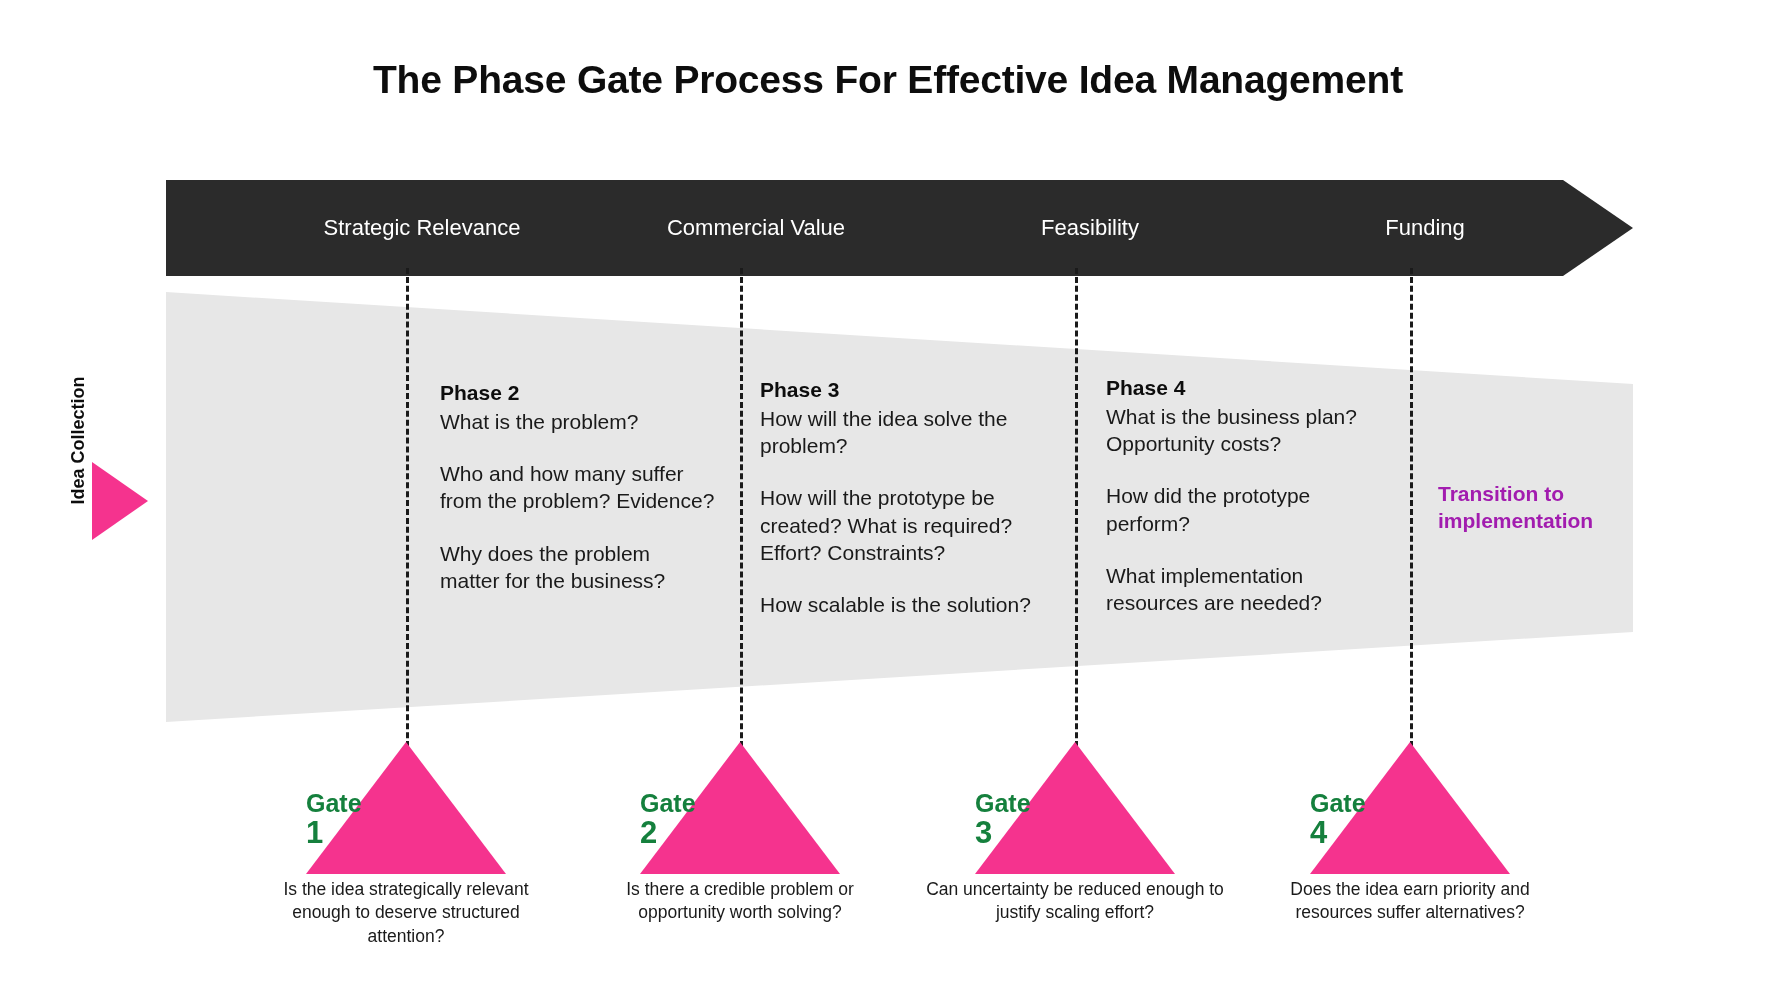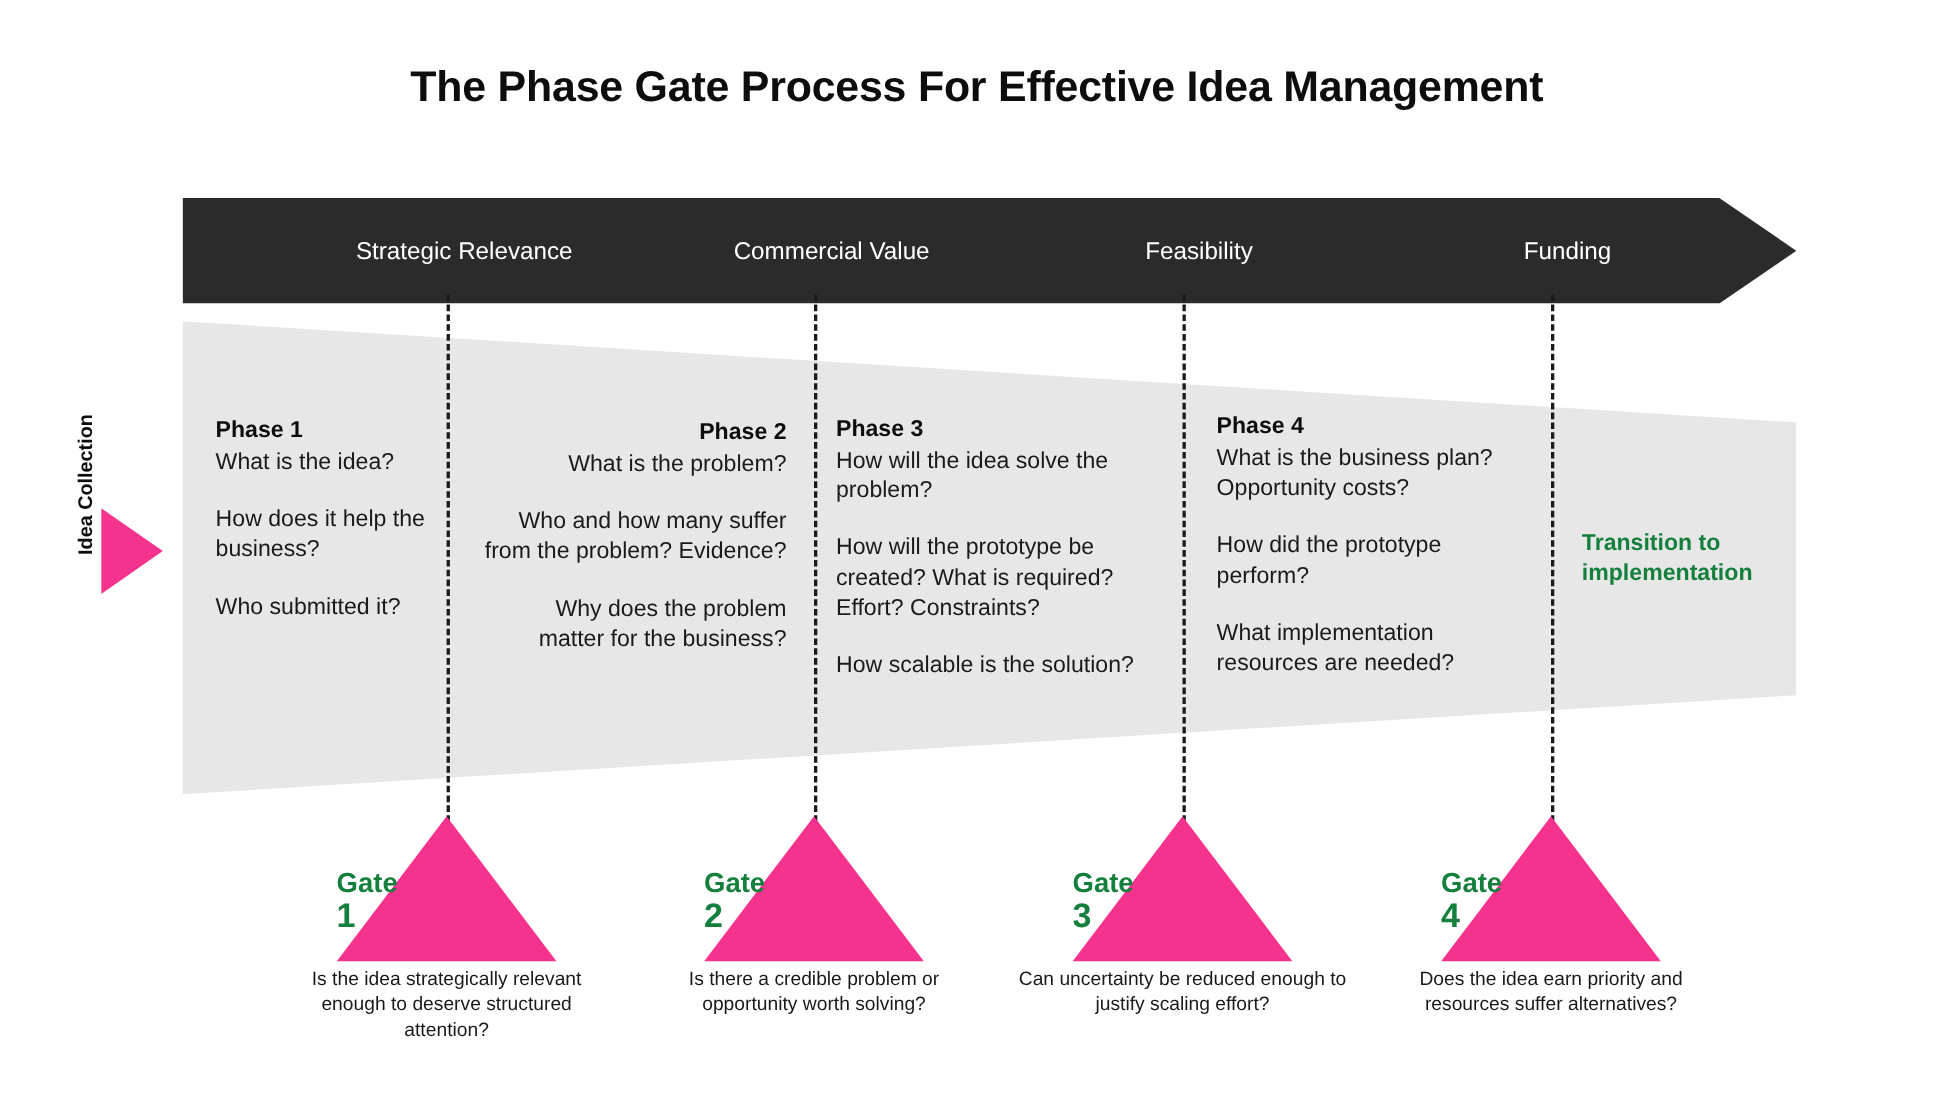--- a/index.html
+++ b/index.html
@@ -86,21 +86,21 @@
     font-size: 21px;
     color: #1a1a1a;
     line-height: 1.30;
     margin: 0;
   }
   .phase-para + .phase-para { margin-top: 25px; }
   .transition-note {
     position: absolute;
     font-size: 21px;
     font-weight: bold;
-    color: #15803d;
+    color: #a21caf;
     line-height: 1.3;
     width: 210px;
   }
 
   
   #idea-collection-label {
     position: absolute;
     left: -12px;
     top: 430px;
     width: 180px;
@@ -170,28 +170,22 @@
   <div class="divider" style="left:1075px; top:268px; height:488px;"></div>
   <div class="divider" style="left:1410px; top:268px; height:488px;"></div>
 
   <div id="idea-collection-label">Idea Collection</div>
   <div id="idea-arrow">
     <svg width="56" height="78" viewBox="0 0 56 78" xmlns="http://www.w3.org/2000/svg">
       <polygon points="0,0 56,39 0,78" fill="#F5338E"></polygon>
     </svg>
   </div>
 
-  <div class="phase-col" style="left:196px; top:378px; width:195px;">
-    <div class="phase-title">Phase 1</div>
-    <p class="phase-para">What is the idea?</p>
-    <p class="phase-para">How does it help the business?</p>
-    <p class="phase-para">Who submitted it?</p>
-  </div>
-
-  <div class="phase-col" style="left:440px; top:380px; width:275px;text-align:right;">
+
+  <div class="phase-col" style="left:440px; top:380px; width:275px;">
     <div class="phase-title">Phase 2</div>
     <p class="phase-para">What is the problem?</p>
     <p class="phase-para">Who and how many suffer from the problem? Evidence?</p>
     <p class="phase-para">Why does the problem matter for the business?</p>
   </div>
 
   <div class="phase-col" style="left:760px; top:377px; width:275px;">
     <div class="phase-title">Phase 3</div>
     <p class="phase-para">How will the idea solve the problem?</p>
     <p class="phase-para">How will the prototype be created? What is required? Effort? Constraints?</p>

